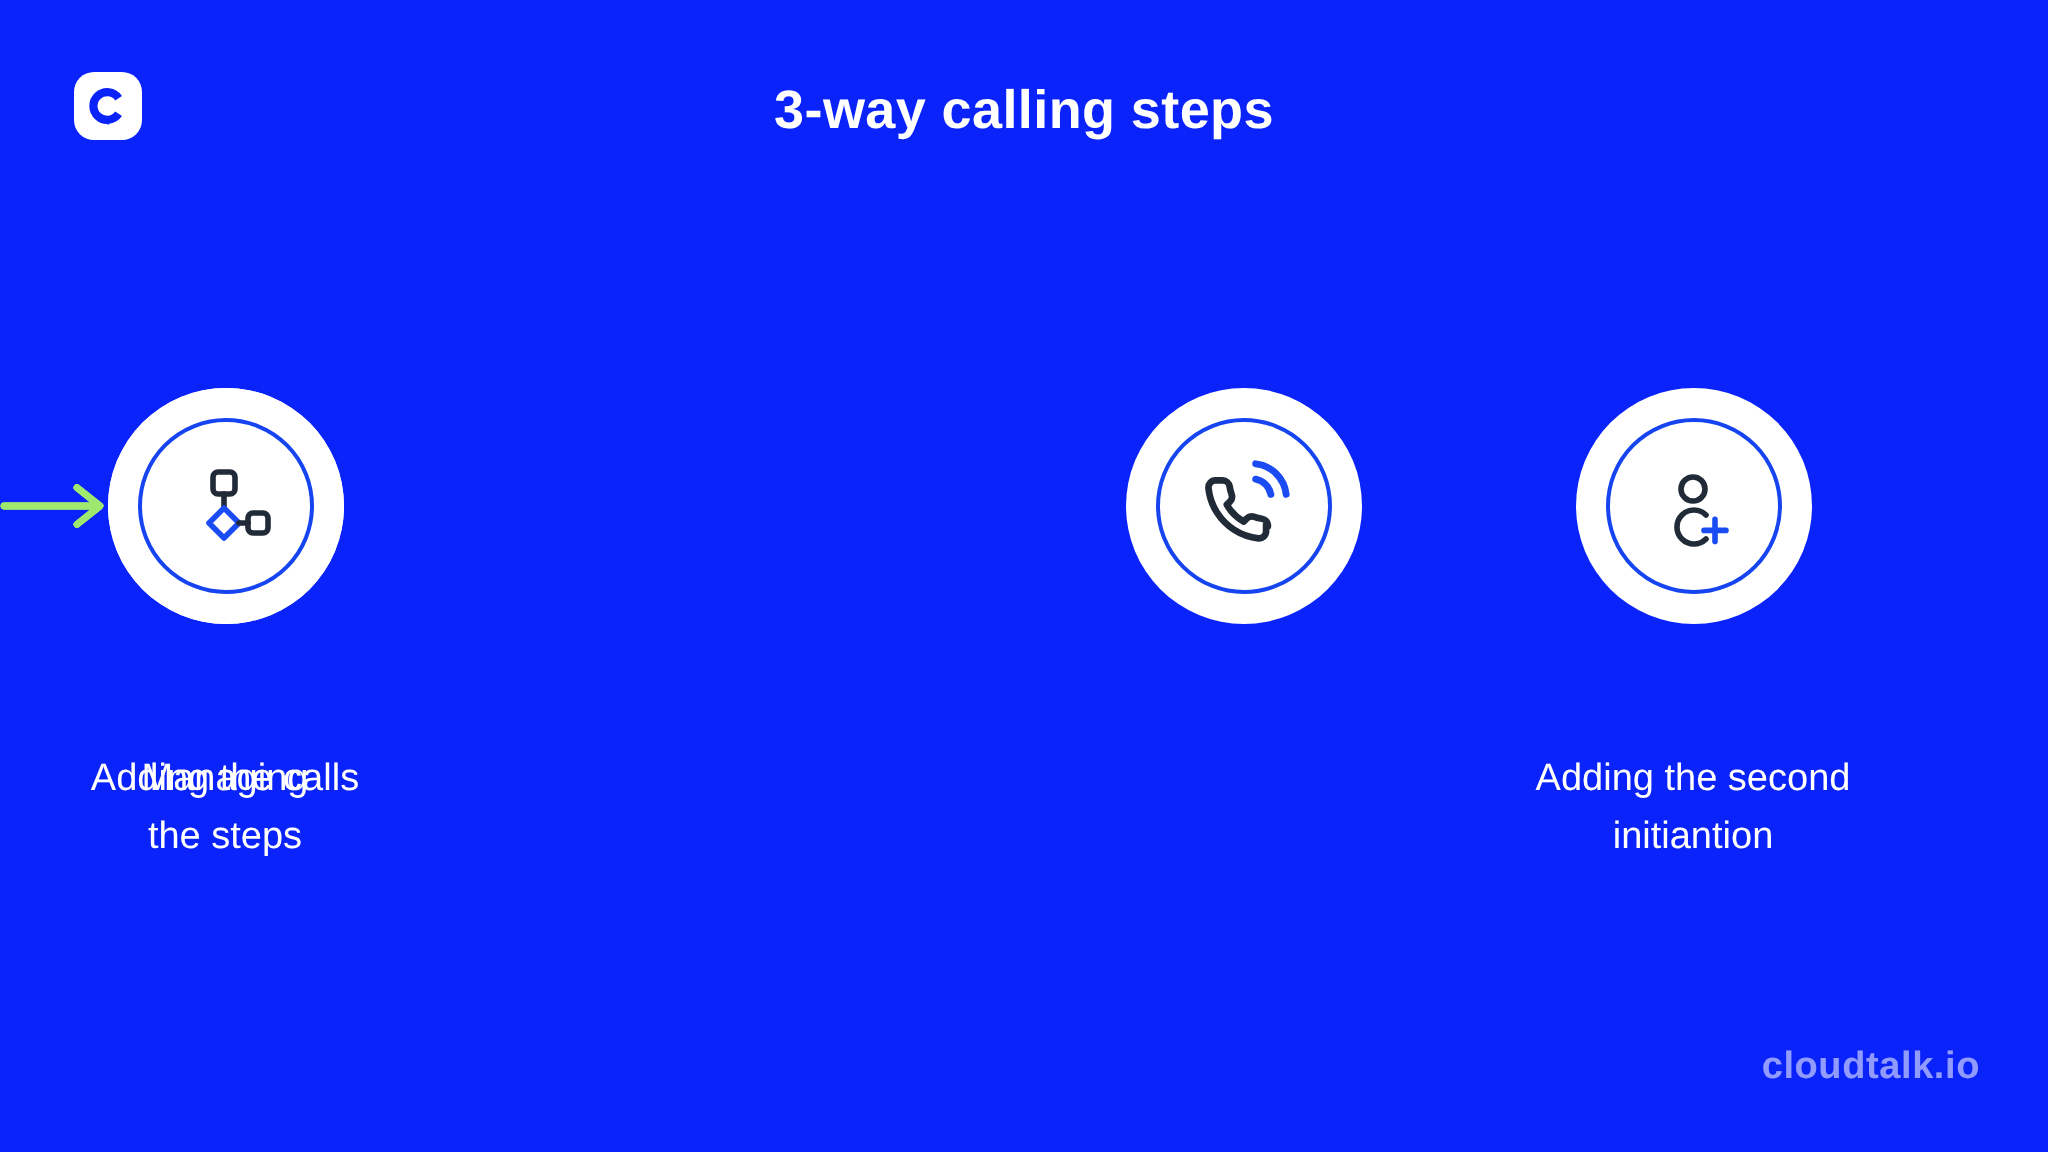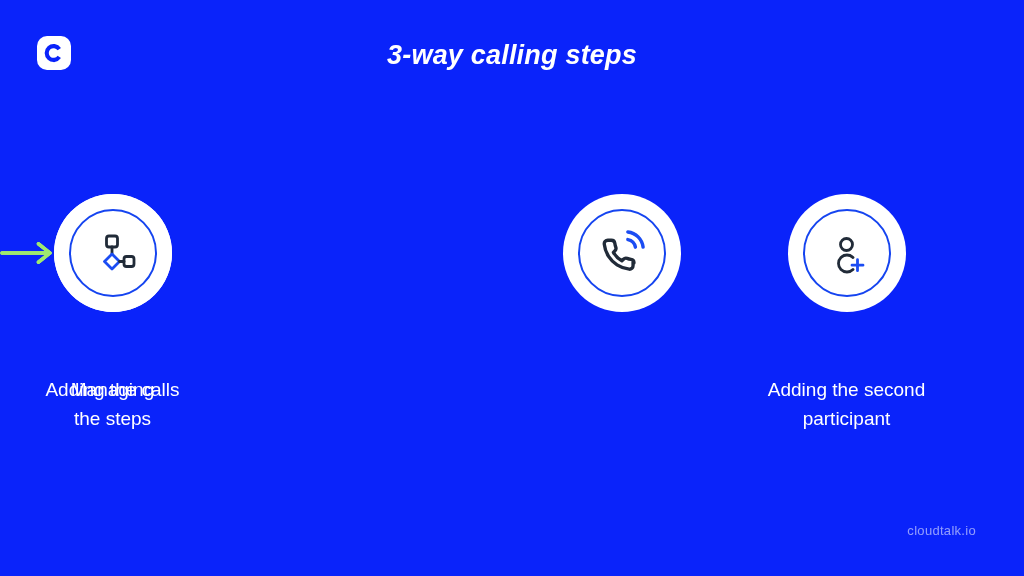--- a/index.html
+++ b/index.html
@@ -33,21 +33,20 @@
   .title {
     position: absolute;
     top: 40px;
     left: 0;
     right: 0;
     text-align: center;
     color: #ffffff;
     font-size: 27px;
     font-weight: 700;
     letter-spacing: 0.2px;
-    font-style: italic;
   }
 
   
   .step {
     position: absolute;
     top: 194px;
     width: 225px;
     display: flex;
     flex-direction: column;
     align-items: center;
@@ -93,25 +92,25 @@
     width: 56px;
     height: 24px;
   }
   .arrow:nth-of-type(5) { left: 256px; }
   .arrow:nth-of-type(6) { left: 481px; }
   .arrow:nth-of-type(7) { left: 706px; }
 
   
   .watermark {
     position: absolute;
-    right: 48px;
+    right: 34px;
     top: 523px;
     color: rgba(255, 255, 255, 0.55);
-    font-size: 13px;
-    font-weight: 400;
+    font-size: 19px;
+    font-weight: 700;
     letter-spacing: 0.3px;
   }
 </style>
 </head>
 <body>
 
 <div class="stage" style="--bg: #0a23fa; --ring: #1544f0;">
 
   <div class="logo">
     <svg width="24" height="24" viewBox="0 0 24 24">
@@ -134,21 +133,21 @@
 
   <div class="step">
     <div class="circle">
       <svg width="48" height="48" viewBox="0 0 48 48" fill="none" stroke-linecap="round" stroke-linejoin="round">
         <circle cx="23.5" cy="15.5" r="6" stroke="#212b38" stroke-width="2.8"></circle>
         <path d="M30 28.5a8.5 8.5 0 1 0 0 12" stroke="#212b38" stroke-width="2.8"></path>
         <path d="M29 36.2h11M34.5 30.7v11" stroke="#1b4cf3" stroke-width="2.8"></path>
       </svg>
     </div>
     <div class="step-label">Adding the second
-participant</div>
+initiantion</div>
   </div>
 
   <div class="step">
     <div class="circle">
       <svg width="46" height="46" viewBox="0 0 24 24" fill="none" stroke-linecap="round" stroke-linejoin="round">
         <path d="M22 5.5h-7.5M17.7 2.6 14.5 5.5l3.2 2.9" stroke="#1b4cf3" stroke-width="1.8"></path>
         <path d="M16.92 16.92v2a2 2 0 0 1-2.18 2 15.8 15.8 0 0 1-6.9-2.45 15.6 15.6 0 0 1-4.8-4.8A15.8 15.8 0 0 1 .59 6.73 2 2 0 0 1 2.58 4.5h2a2 2 0 0 1 2 1.72c.1.73.28 1.45.54 2.14a2 2 0 0 1-.45 2.11l-.9.9a12.8 12.8 0 0 0 4.8 4.8l.9-.9a2 2 0 0 1 2.11-.45c.69.26 1.41.44 2.14.54a2 2 0 0 1 1.72 2.06z" transform="translate(2.2 1.2) scale(0.92)" stroke="#212b38" stroke-width="1.9"></path>
       </svg>
     </div>
     <div class="step-label">Adding the calls</div>

